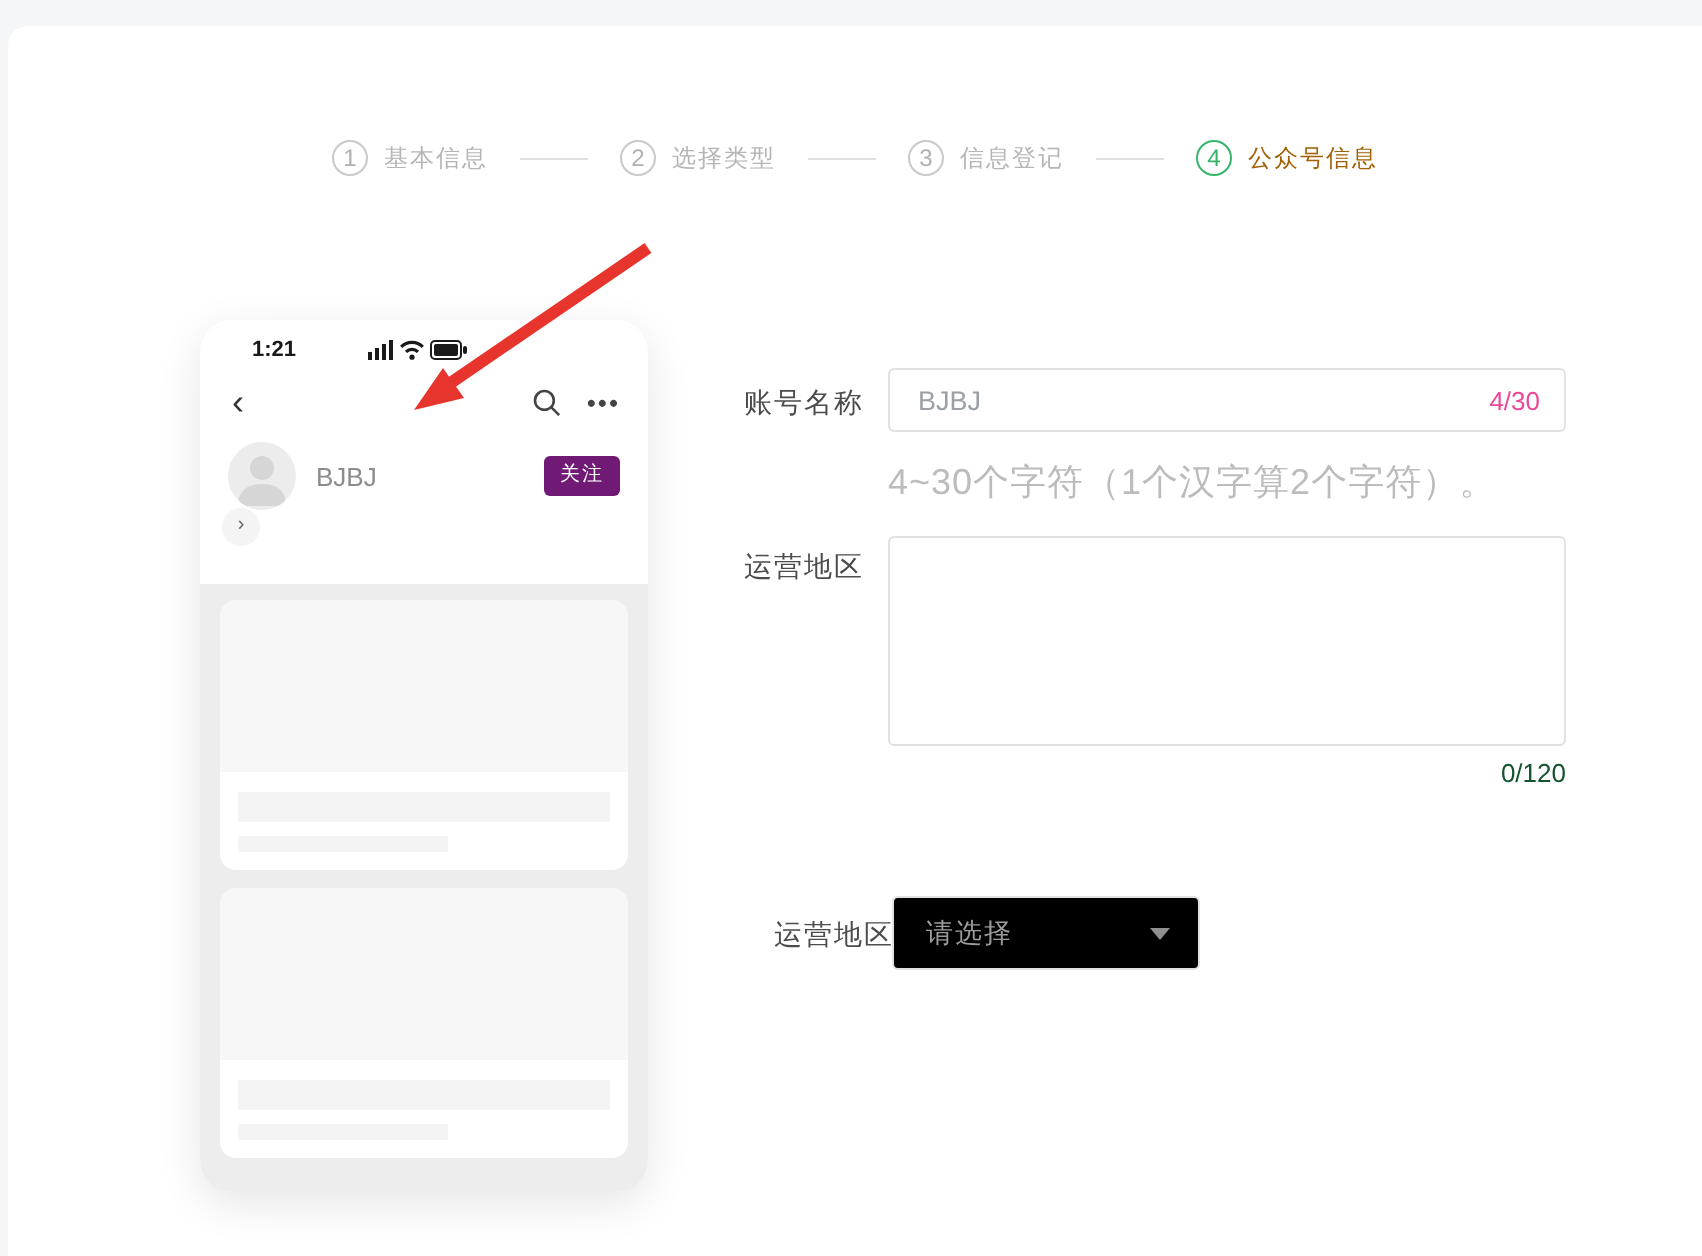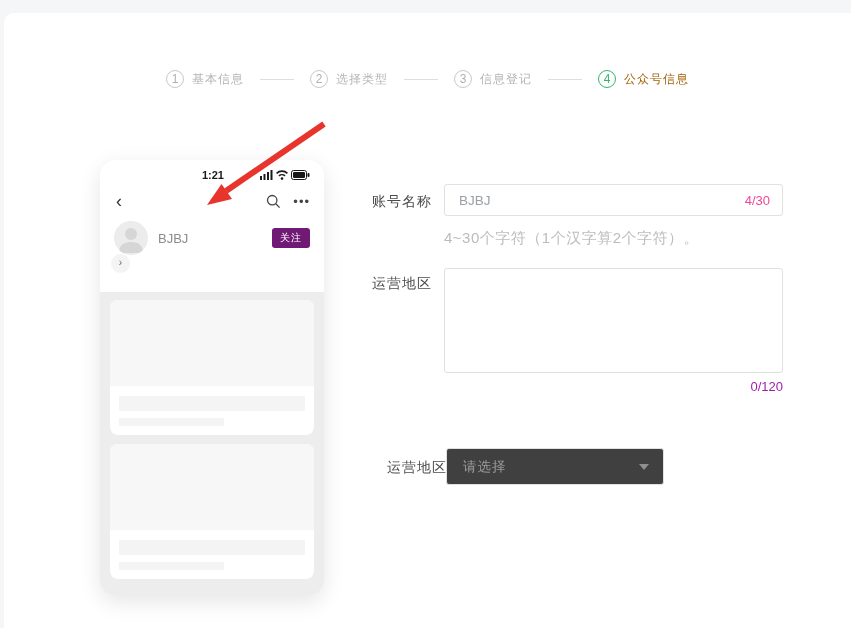--- a/index.html
+++ b/index.html
@@ -31,21 +31,21 @@
   .step-line { width:34px; height:1px; background:#dedede; margin:0 16px; }
 
   
   .phone {
     position:absolute; left:96px; top:147px; width:224px; height:436px;
     background:#ffffff; border-radius:16px;
     box-shadow:0 6px 22px rgba(0,0,0,0.10);
   }
   .statusbar {
     position:absolute; top:6px; left:0; right:0; height:18px;
-    display:flex; align-items:center; justify-content:flex-end;
+    display:flex; align-items:center; justify-content:flex-start;
     padding:0 14px 0 26px;
     gap:36px;
   }
   .status-time { font-size:11px; font-weight:bold; color:#1a1a1a; }
   .status-icons { display:flex; align-items:center; gap:3px; }
   .navbar {
     position:absolute; top:26px; left:0; right:0; height:30px;
     display:flex; align-items:center; justify-content:space-between;
     padding:0 14px 0 12px;
   }
@@ -97,41 +97,41 @@
     position:absolute; left:440px; top:171px; width:339px; height:32px;
     border:1px solid #e1e1e1; border-radius:3px; background:#fff;
     display:flex; align-items:center;
   }
   .input-wrap input {
     flex:1; border:none; outline:none; font-size:13.5px; color:#9aa0a6;
     padding:0 0 0 14px; background:transparent;
     font-family:"Liberation Sans","DejaVu Sans",sans-serif;
   }
   .char-counter { font-size:13px; color:#ec4899; padding-right:12px; }
-  .helper { position:absolute; left:440px; font-size:15px; color:#bcbcbc; letter-spacing:0.5px; }
+  .helper { position:absolute; left:440px; font-size:18px; color:#bcbcbc; letter-spacing:0.5px; }
   .help-name  { top:216px; }
   .help-intro { top:390px; }
 
   .textarea-wrap {
     position:absolute; left:440px; top:255px; width:339px; height:105px;
     border:1px solid #e1e1e1; border-radius:3px; background:#fff;
   }
   .textarea-wrap textarea {
     width:100%; height:100%; border:none; outline:none; resize:none;
     font-size:13.5px; color:#555; padding:8px 12px; background:transparent;
     font-family:"Liberation Sans","DejaVu Sans",sans-serif;
   }
   .counter-below {
     position:absolute; left:440px; top:366px; width:339px;
-    text-align:right; font-size:13px; color:#a21caf;
+    text-align:right; font-size:13px; color:#14532d;
   }
 
   .select-box {
-    position:absolute; left:442px; top:435px; width:218px; height:37px;
-    border:1px solid #e1e1e1; border-radius:3px; background:#404040;
+    position:absolute; left:442px; top:435px; width:154px; height:37px;
+    border:1px solid #e1e1e1; border-radius:3px; background:#000000;
     display:flex; align-items:center; justify-content:space-between;
     padding:0 14px 0 16px; cursor:pointer;
   }
   .select-placeholder { font-size:13.5px; color:#9b9b9b; letter-spacing:1px; }
   .caret-down {
     width:0; height:0; border-left:5px solid transparent;
     border-right:5px solid transparent; border-top:6px solid #8f8f8f;
   }
 </style>
 </head>

